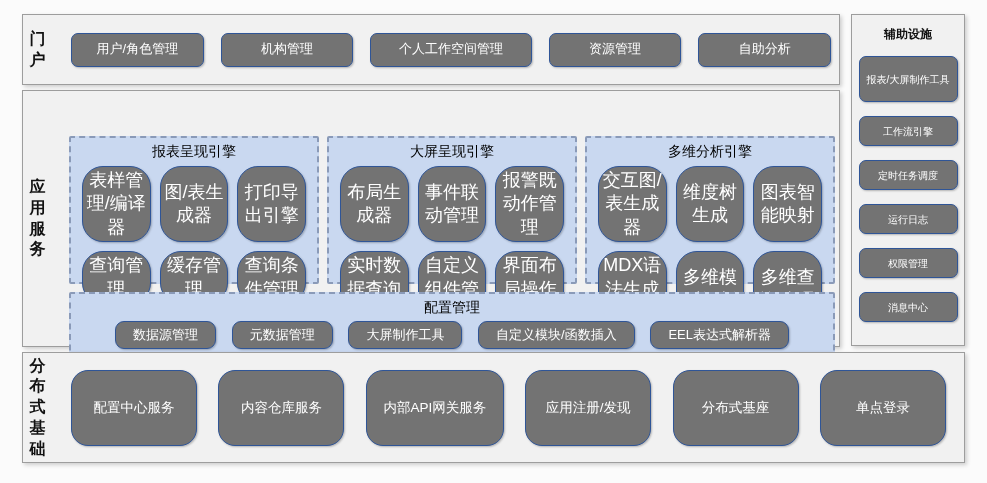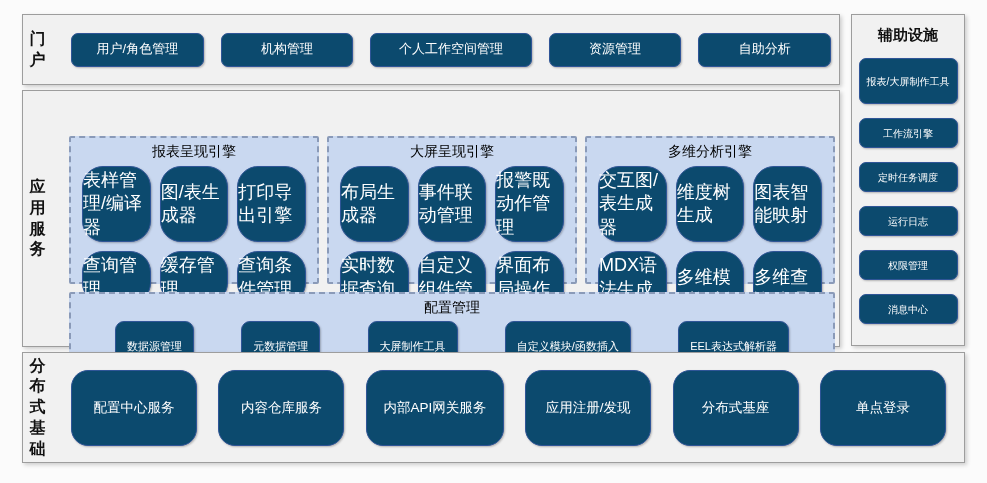--- a/index.html
+++ b/index.html
@@ -17,22 +17,22 @@
   .vlabel {
     position:absolute; left:6px; top:0; bottom:0; width:38px;
     display:flex; align-items:center; justify-content:flex-start;
   }
   .vlabel span {
     display:block; width:17px; word-break:break-all; line-height:1.3;
     font-weight:bold; font-size:16px; color:#111; text-align:center;
   }
   
   .node {
-    background:#0c4a6e; border:1px solid #2f5597; color:#fff;
-    display:flex; align-items:center; justify-content:center; 
+    background:#737373; border:1px solid #2f5597; color:#fff;
+    display:flex; align-items:center; justify-content:center; text-align:center;
     box-shadow:1px 1px 2px rgba(0,0,0,.25); line-height:1.3;
   }
   
   .portal { left:22px; top:14px; width:818px; height:71px; }
   .portal-row {
     position:absolute; left:48px; right:8px; top:0; bottom:0;
     display:flex; align-items:center; gap:17px;
   }
   .portal-row .node { height:34px; border-radius:7px; font-size:13px; flex:1; }
   .portal-row .node.wide { flex:1.22; }
@@ -51,24 +51,24 @@
   .engine-grid {
     flex:1; display:grid; grid-template-columns:repeat(3,1fr);
     gap:9px 9px; padding:3px 11px 11px;
   }
   .engine-grid .node { border-radius:21px; font-size:18px; padding:2px 0; }
   .config { height:88px; }
   .config-row {
     flex:1; display:flex; align-items:center; justify-content:space-between;
     padding:2px 44px 10px;
   }
-  .config-row .node { height:50px; border-radius:9px; font-size:11px; padding:0 11px; }
+  .config-row .node { height:28px; border-radius:9px; font-size:13px; padding:0 17px; }
   
   .aux { left:851px; top:14px; width:114px; height:332px; }
-  .aux-title { font-weight:bold; font-size:15px; color:#111; text-align:center; padding-top:11px; }
+  .aux-title { font-weight:bold; font-size:12px; color:#111; text-align:center; padding-top:11px; }
   .aux-col { display:flex; flex-direction:column; align-items:center; gap:14px; padding-top:13px; }
   .aux-col .node { width:99px; height:30px; border-radius:7px; font-size:10px; padding:1px 4px; }
   .aux-col .node.tall { height:46px; }
   
   .dist { left:22px; top:352px; width:943px; height:111px; }
   .dist-row {
     position:absolute; left:48px; right:18px; top:0; bottom:0;
     display:flex; align-items:center; justify-content:space-between;
   }
   .dist-row .node { height:76px; border-radius:17px; font-size:13.5px; padding:0 10px; }

